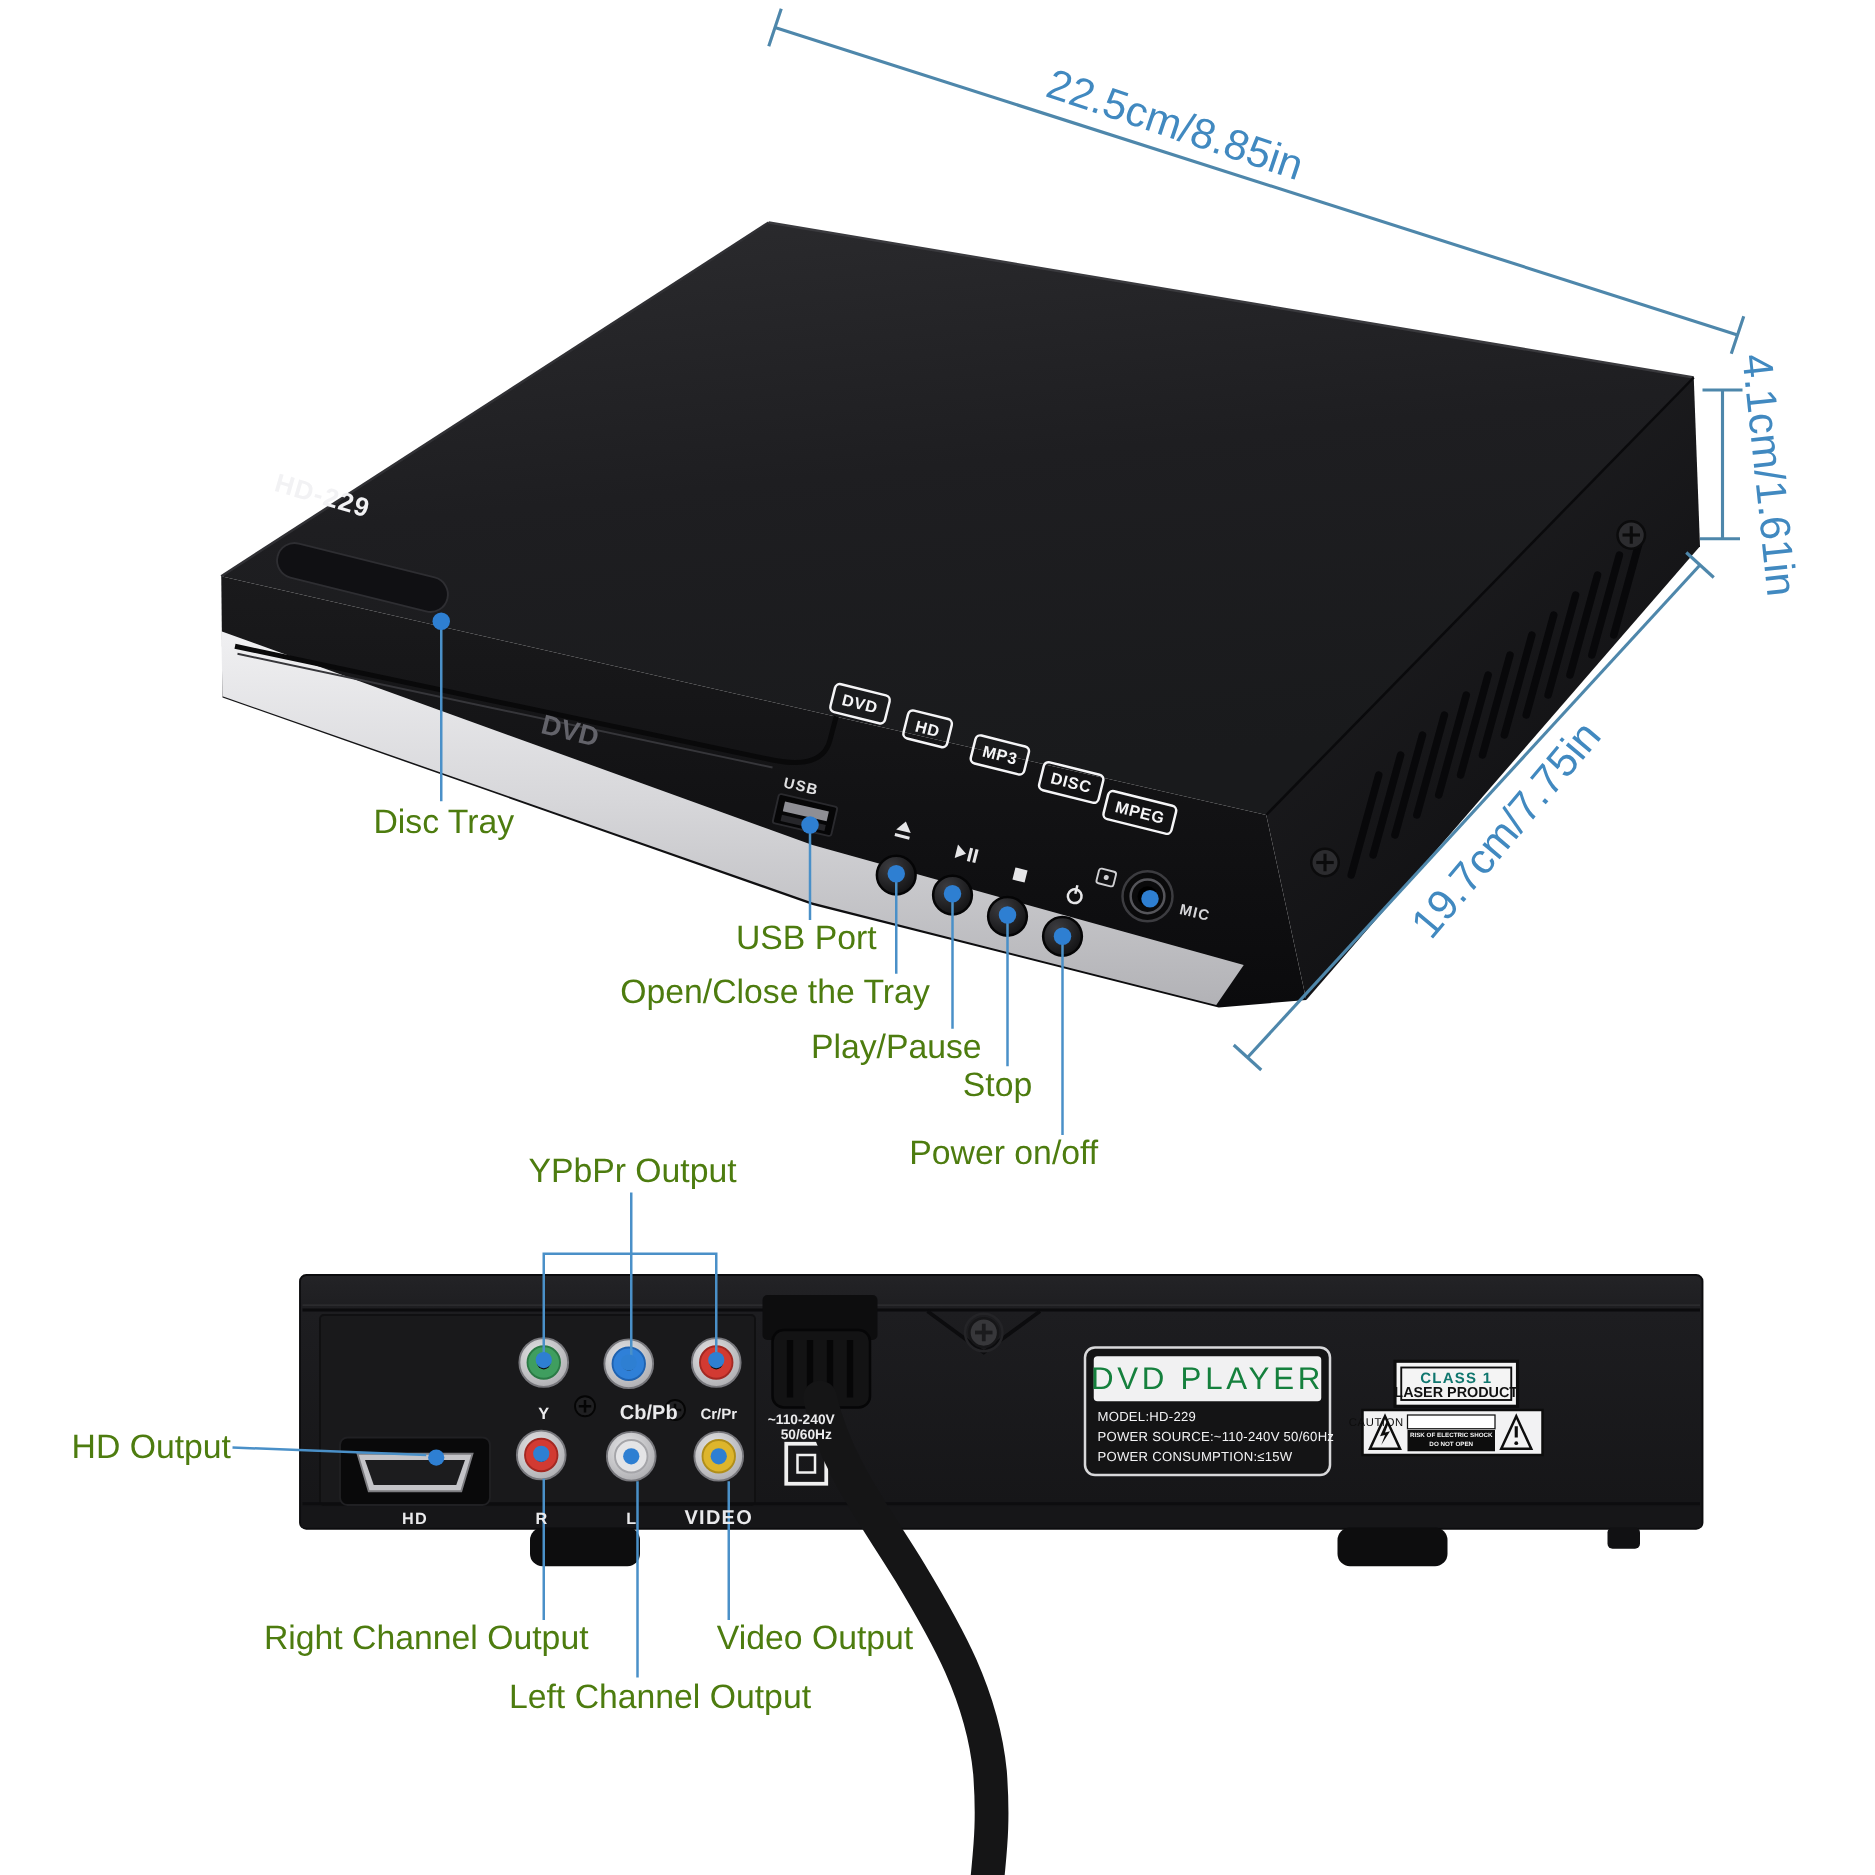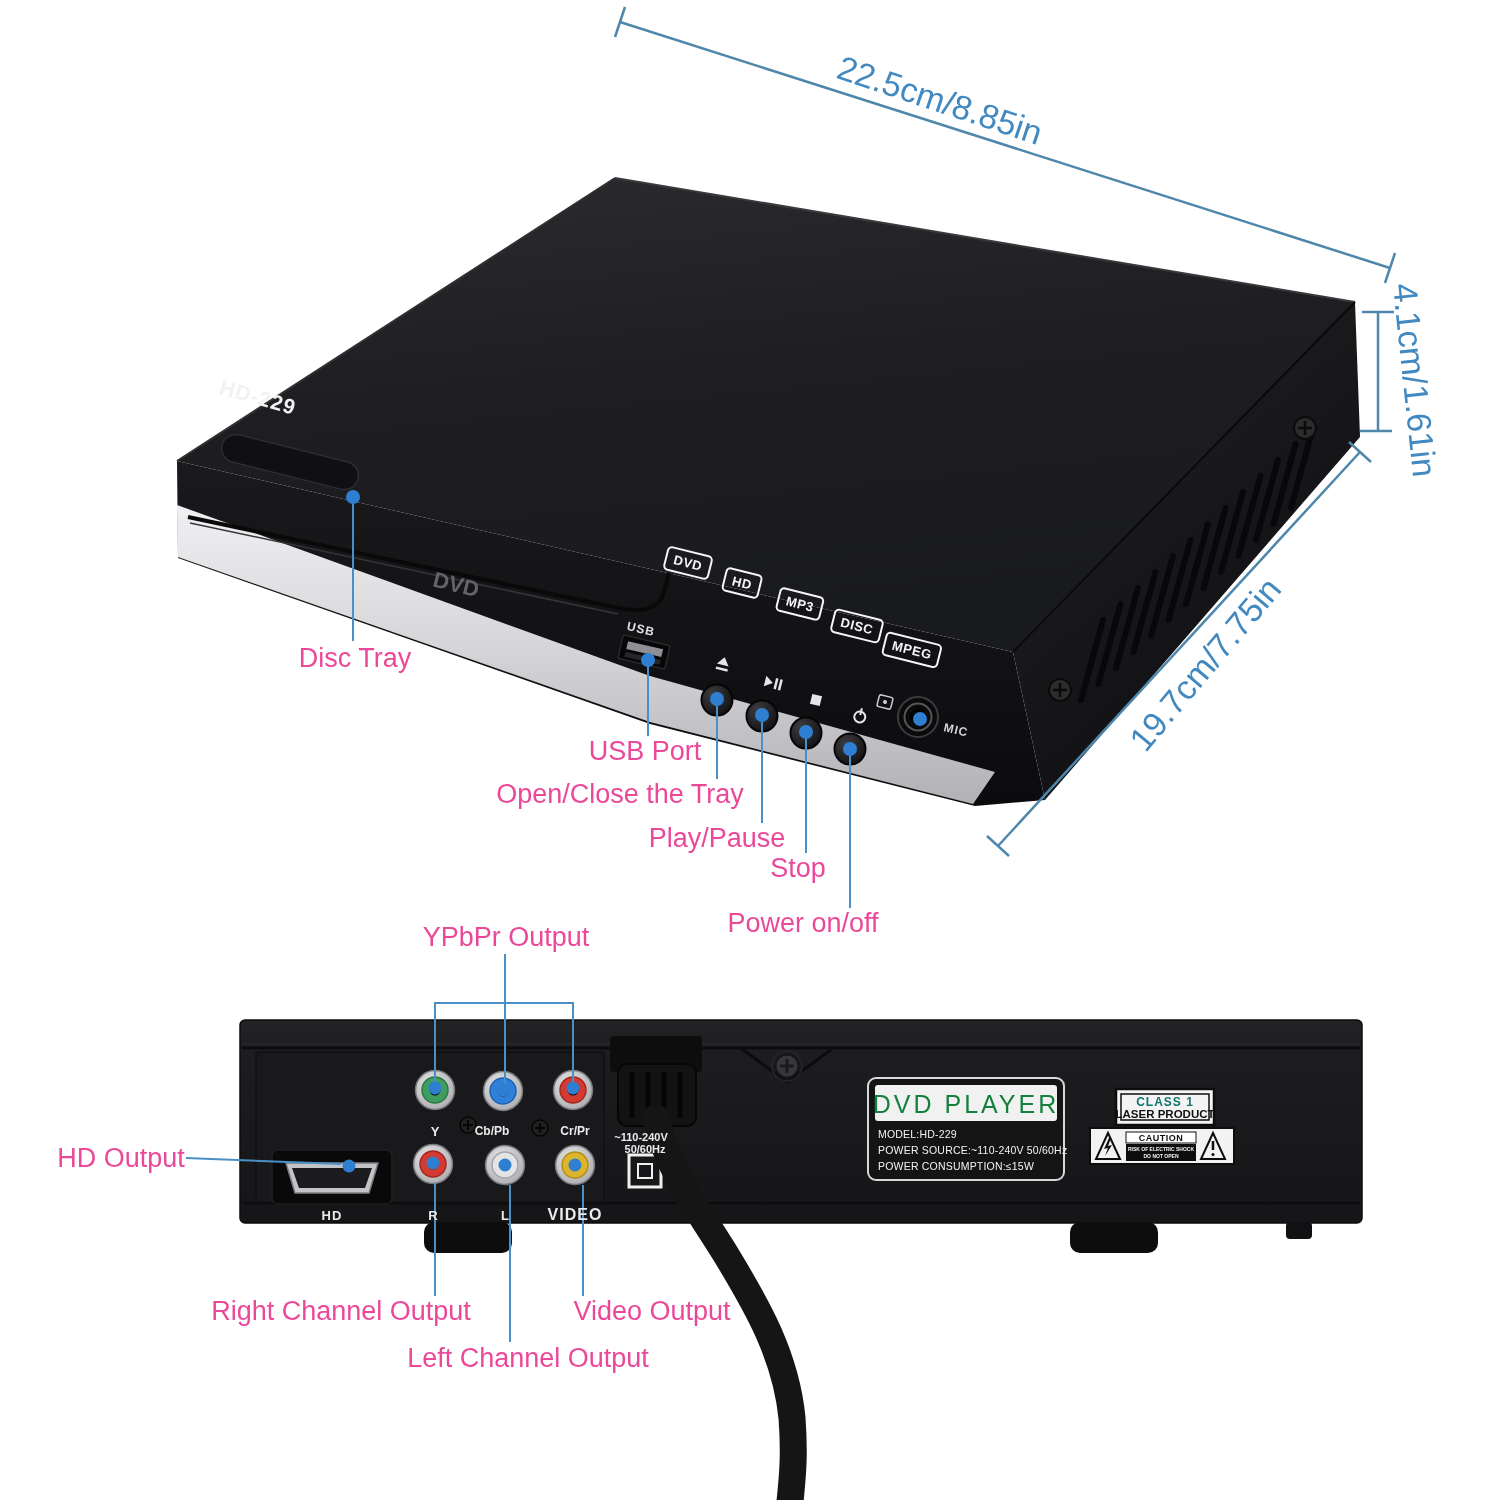--- a/index.html
+++ b/index.html
@@ -10,21 +10,21 @@
   .art{position:absolute;left:0;top:0;width:1500px;height:1500px;}
   .t{
     position:absolute;white-space:nowrap;line-height:1;
     transform:translate(-50%,-50%) rotate(var(--r,0deg));
     transform-origin:center center;
   }
   .tl{
     position:absolute;white-space:nowrap;line-height:1;
     transform:translate(0,-50%) rotate(var(--r,0deg));
   }
-  .cl{font-size:27px;color:#ec4899;}
+  .cl{font-size:27px;color:#4d7c0f;}
   .dim{font-size:34px;color:#4189c0;}
   .mark{color:#f2f2f4;font-weight:bold;}
   .pl{color:#eaeaec;font-weight:bold;}
   .logo{
     position:absolute;border:2px solid #f5f5f7;border-radius:5px;
     color:#f5f5f7;font-weight:bold;font-size:13px;padding:4px 7px;
     transform:translate(-50%,-50%) rotate(14deg);letter-spacing:.5px;line-height:1;
   }
   .stickerTitle{letter-spacing:3px;color:#15803d;font-size:25px;}
   .specLine{color:#f3f3f5;font-weight:normal;font-size:10.5px;letter-spacing:.2px;}
@@ -337,35 +337,35 @@
   <div class="t cl" style="left:798px;top:868px">Stop</div>
   <div class="t cl" style="left:803px;top:923px">Power on/off</div>
 
   <div class="t cl" style="left:506px;top:937px">YPbPr Output</div>
   <div class="t cl" style="left:121px;top:1158px">HD Output</div>
   <div class="t cl" style="left:341px;top:1311px">Right Channel Output</div>
   <div class="t cl" style="left:528px;top:1358px">Left Channel Output</div>
   <div class="t cl" style="left:652px;top:1311px">Video Output</div>
 
   <div class="t pl" style="left:435px;top:1131px;font-size:13px">Y</div>
-  <div class="t pl" style="left:492px;top:1131px;font-size:12px">Cb/Pb</div>
+  <div class="t pl" style="left:519px;top:1131px;font-size:16px">Cb/Pb</div>
   <div class="t pl" style="left:575px;top:1131px;font-size:12px">Cr/Pr</div>
   <div class="t pl" style="left:433px;top:1215px;font-size:13px">R</div>
   <div class="t pl" style="left:505px;top:1215px;font-size:13px">L</div>
   <div class="t pl" style="left:575px;top:1215px;font-size:16px;letter-spacing:1px">VIDEO</div>
   <div class="t pl" style="left:332px;top:1215px;font-size:13px;letter-spacing:1px">HD</div>
 
   <div class="t pl" style="left:641px;top:1137px;font-size:11px">~110-240V</div>
   <div class="t pl" style="left:645px;top:1149px;font-size:11px">50/60Hz</div>
 
   <div class="t stickerTitle" style="left:966px;top:1104px">DVD PLAYER</div>
   <div class="tl specLine" style="left:878px;top:1134px">MODEL:HD-229</div>
   <div class="tl specLine" style="left:878px;top:1150px">POWER SOURCE:~110-240V 50/60Hz</div>
   <div class="tl specLine" style="left:878px;top:1166px">POWER CONSUMPTION:≤15W</div>
 
   <div class="t" style="left:1165px;top:1102px;font-size:12px;font-weight:bold;color:#0f766e;letter-spacing:1px">CLASS 1</div>
   <div class="t" style="left:1165px;top:1115px;font-size:11.5px;font-weight:bold;color:#111">LASER PRODUCT</div>
 
-  <div class="t" style="left:1161px;top:1138px;font-size:9px;font-weight:bold;color:#0d0d0d;letter-spacing:.5px">CAUTION</div>
+  <div class="t" style="left:1101px;top:1138px;font-size:9px;font-weight:normal;color:#0d0d0d;letter-spacing:.5px">CAUTION</div>
   <div class="t" style="left:1161px;top:1149px;font-size:5px;font-weight:bold;color:#f5f5f5">RISK OF ELECTRIC SHOCK</div>
   <div class="t" style="left:1161px;top:1156px;font-size:5px;font-weight:bold;color:#f5f5f5">DO NOT OPEN</div>
 
 </div>
 
 </body></html>

